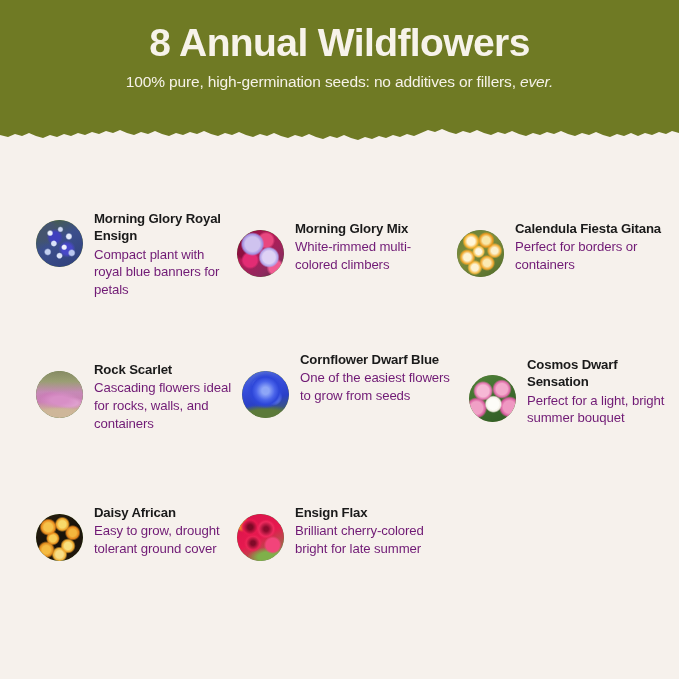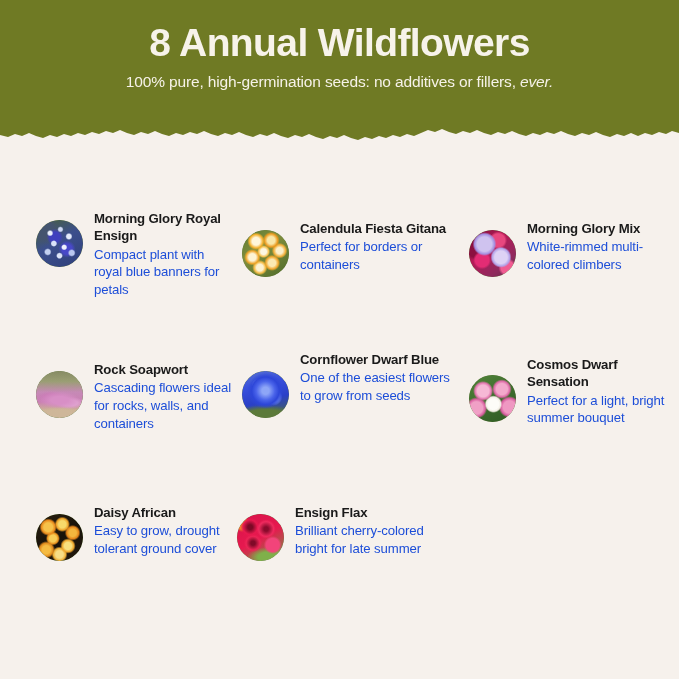--- a/index.html
+++ b/index.html
@@ -115,21 +115,21 @@
   }
   .item-name {
     color: #1a1a1a;
     font-size: 13.2px;
     font-weight: bold;
     line-height: 1.32;
     letter-spacing: -0.15px;
     margin: 0;
   }
   .item-desc {
-    color: #1d4ed8;
+    color: #701a75;
     font-size: 13.2px;
     font-weight: normal;
     line-height: 1.33;
     letter-spacing: -0.1px;
     margin: 1px 0 0 0;
   }
 
   
   .row-1 .col-1 .thumb { margin-top: 24px; }
   .row-1 .col-2 .thumb { margin-top: 34px; }
@@ -182,68 +182,68 @@
                radial-gradient(circle at 66% 62%, #4848c8 12%, rgba(72,72,200,0) 20%),
                radial-gradient(circle at 20% 22%, #44546f 16%, rgba(68,84,111,0) 28%),
                linear-gradient(150deg, #49632f 0%, #3c4f8c 45%, #2f3f7a 100%);"></div>
       </div>
       <div class="item-text">
         <div class="item-name">Morning Glory Royal Ensign</div>
         <div class="item-desc">Compact plant with royal blue banners for petals</div>
       </div>
     </div>
 
+    <div class="grid-cell col-2">
+      <div class="thumb">
+        <div class="petals" style="background:
+               radial-gradient(circle at 33% 30%, #cfc3ef 16%, #a48fe0 22%, rgba(164,143,224,0) 26%),
+               radial-gradient(circle at 68% 58%, #ded2f5 15%, #b3a2e8 21%, rgba(179,162,232,0) 25%),
+               radial-gradient(circle at 62% 22%, #e8477f 14%, rgba(232,71,127,0) 19%),
+               radial-gradient(circle at 28% 64%, #e32c74 15%, rgba(227,44,116,0) 20%),
+               radial-gradient(circle at 82% 80%, #f05c92 12%, rgba(240,92,146,0) 17%),
+               radial-gradient(circle at 12% 40%, #8c1040 16%, rgba(140,16,64,0) 22%),
+               linear-gradient(140deg, #7a1038 0%, #b51a57 40%, #8e2a5e 75%, #5f2b45 100%);"></div>
+      </div>
+      <div class="item-text">
+        <div class="item-name">Morning Glory Mix</div>
+        <div class="item-desc">White-rimmed multi-colored climbers</div>
+      </div>
+    </div>
+
     <div class="grid-cell col-3">
       <div class="thumb">
         <div class="petals" style="background:
                radial-gradient(circle at 30% 24%, #fff6da 8%, #f3b02c 14%, rgba(243,176,44,0) 18%),
                radial-gradient(circle at 62% 22%, #f8e7a8 8%, #eb9a1e 14%, rgba(235,154,30,0) 18%),
                radial-gradient(circle at 80% 44%, #fbf0cc 7%, #f2ae38 13%, rgba(242,174,56,0) 17%),
                radial-gradient(circle at 46% 46%, #fdf7e2 8%, #f6c455 14%, rgba(246,196,85,0) 18%),
                radial-gradient(circle at 22% 58%, #fdf3d4 8%, #eea52a 14%, rgba(238,165,42,0) 18%),
                radial-gradient(circle at 64% 70%, #fbe9b2 8%, #f0a62c 14%, rgba(240,166,44,0) 18%),
                radial-gradient(circle at 38% 80%, #fcf2d2 7%, #f4bb44 12%, rgba(244,187,68,0) 16%),
                linear-gradient(145deg, #5c7a34 0%, #7f8d3c 40%, #4e6b2a 100%);"></div>
       </div>
       <div class="item-text">
         <div class="item-name">Calendula Fiesta Gitana</div>
         <div class="item-desc">Perfect for borders or containers</div>
       </div>
     </div>
-
-    <div class="grid-cell col-2">
-      <div class="thumb">
-        <div class="petals" style="background:
-               radial-gradient(circle at 33% 30%, #cfc3ef 16%, #a48fe0 22%, rgba(164,143,224,0) 26%),
-               radial-gradient(circle at 68% 58%, #ded2f5 15%, #b3a2e8 21%, rgba(179,162,232,0) 25%),
-               radial-gradient(circle at 62% 22%, #e8477f 14%, rgba(232,71,127,0) 19%),
-               radial-gradient(circle at 28% 64%, #e32c74 15%, rgba(227,44,116,0) 20%),
-               radial-gradient(circle at 82% 80%, #f05c92 12%, rgba(240,92,146,0) 17%),
-               radial-gradient(circle at 12% 40%, #8c1040 16%, rgba(140,16,64,0) 22%),
-               linear-gradient(140deg, #7a1038 0%, #b51a57 40%, #8e2a5e 75%, #5f2b45 100%);"></div>
-      </div>
-      <div class="item-text">
-        <div class="item-name">Morning Glory Mix</div>
-        <div class="item-desc">White-rimmed multi-colored climbers</div>
-      </div>
-    </div>
   </div>
 
   <div class="grid-row row-2">
     <div class="grid-cell col-1">
       <div class="thumb">
         <div class="petals" style="background:
                radial-gradient(ellipse 60% 26% at 50% 62%, #d88fc6 30%, rgba(216,143,198,0.1) 70%),
                radial-gradient(ellipse 40% 16% at 32% 56%, #c97ab5 40%, rgba(201,122,181,0) 80%),
                radial-gradient(ellipse 40% 16% at 72% 68%, #e0a3d0 40%, rgba(224,163,208,0) 80%),
                radial-gradient(ellipse 55% 18% at 50% 92%, #cdbb94 50%, rgba(205,187,148,0) 90%),
                linear-gradient(180deg, #7d8a58 0%, #93a06a 22%, #c489b4 45%, #c97fb2 66%, #cbb88f 84%, #b9a77f 100%);"></div>
       </div>
       <div class="item-text">
-        <div class="item-name">Rock Soapwort</div>
+        <div class="item-name">Rock Scarlet</div>
         <div class="item-desc">Cascading flowers ideal for rocks, walls, and containers</div>
       </div>
     </div>
 
     <div class="grid-cell col-3">
       <div class="thumb">
         <div class="petals" style="background:
                radial-gradient(circle at 50% 42%, #8ea6f7 10%, #4a64ea 26%, #2d46d8 38%, rgba(45,70,216,0) 50%),
                radial-gradient(circle at 34% 30%, #a7b9fa 8%, rgba(167,185,250,0) 14%),
                radial-gradient(circle at 68% 56%, #6f89f2 12%, rgba(111,137,242,0) 20%),

